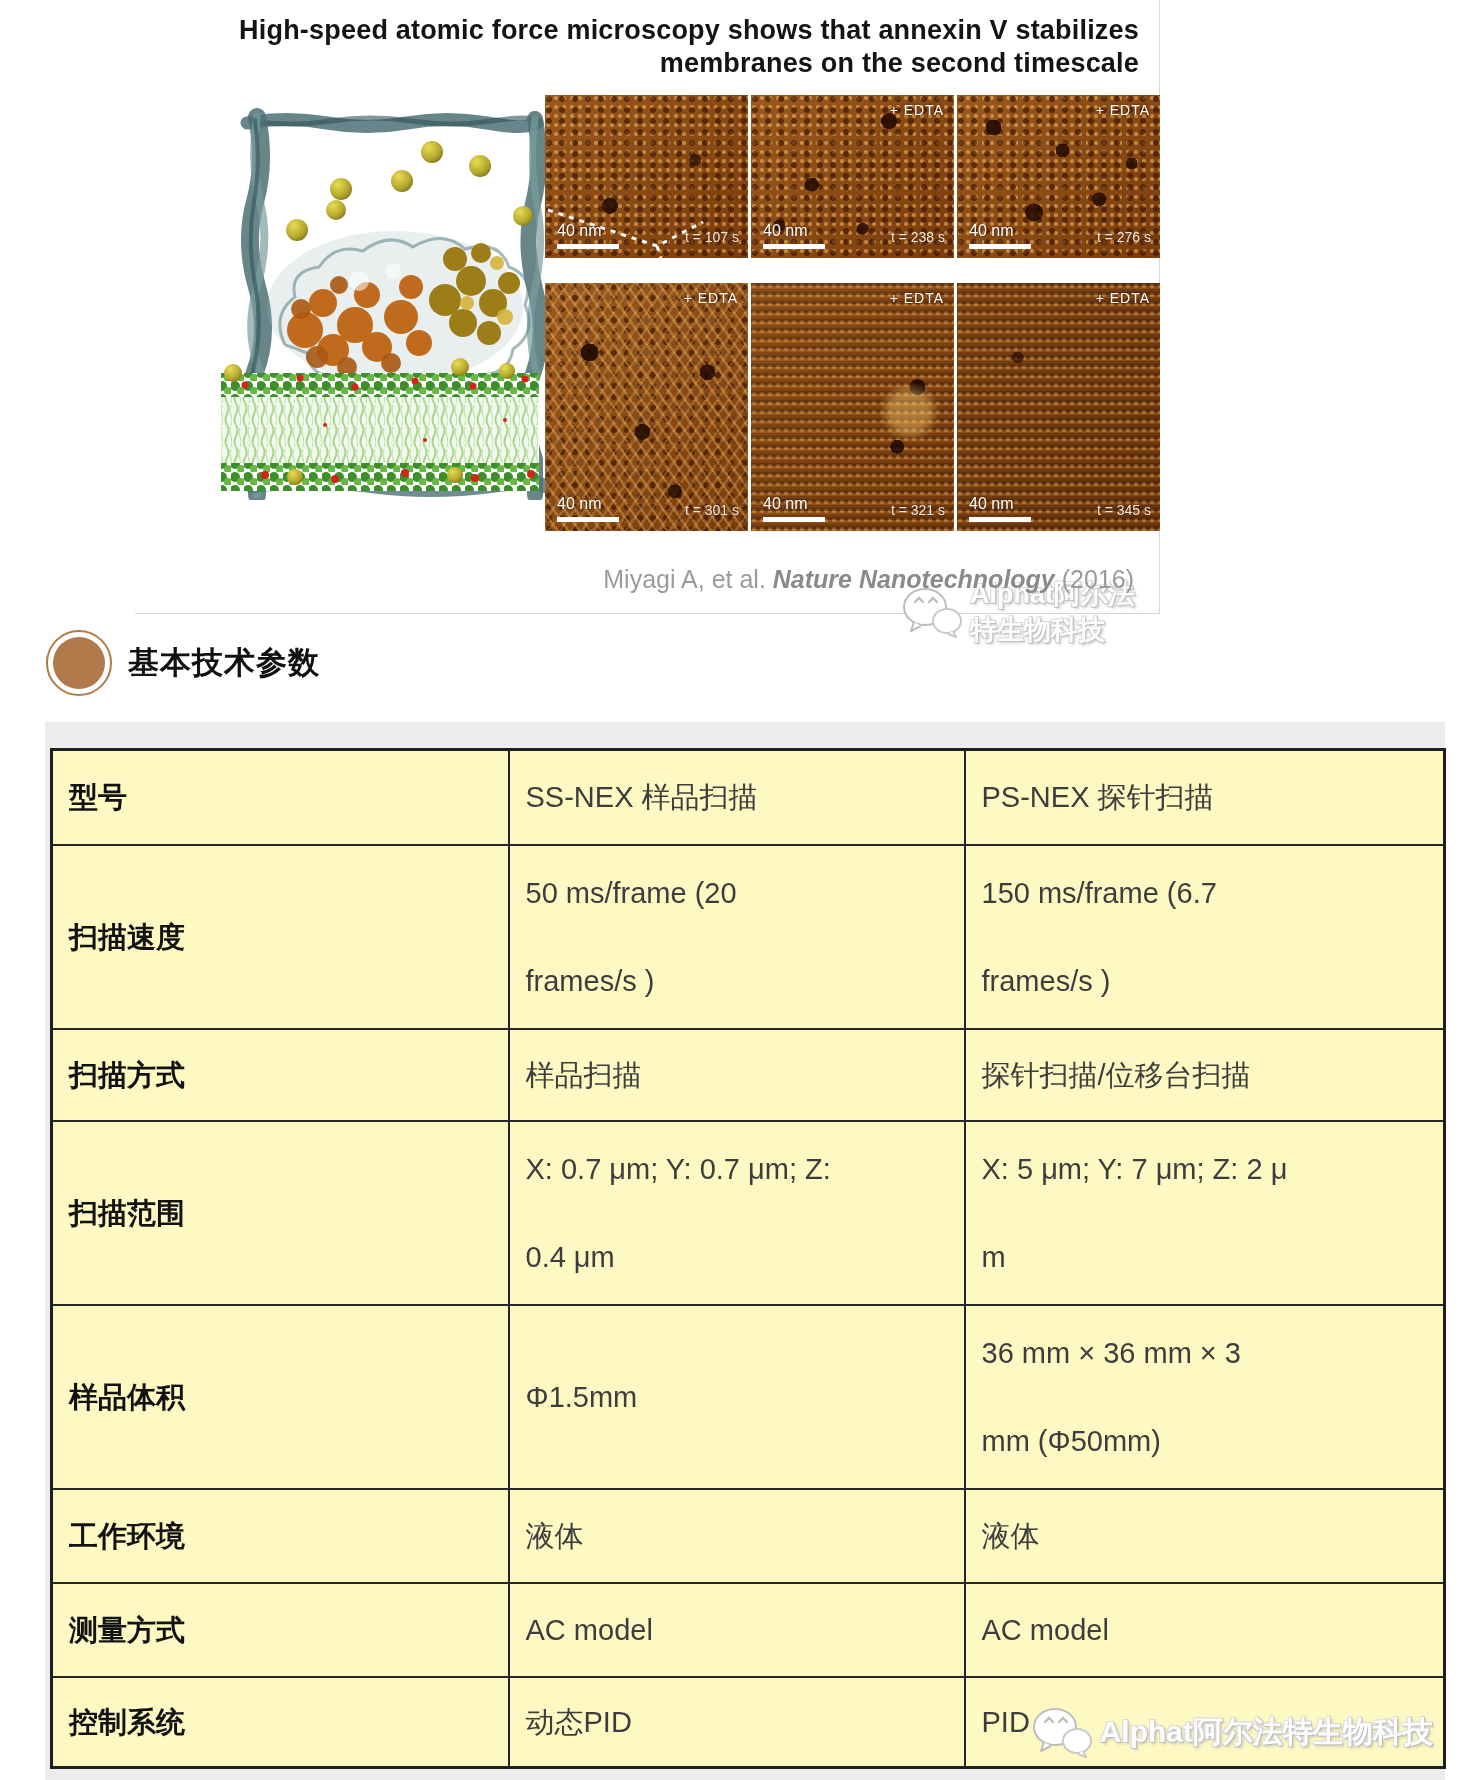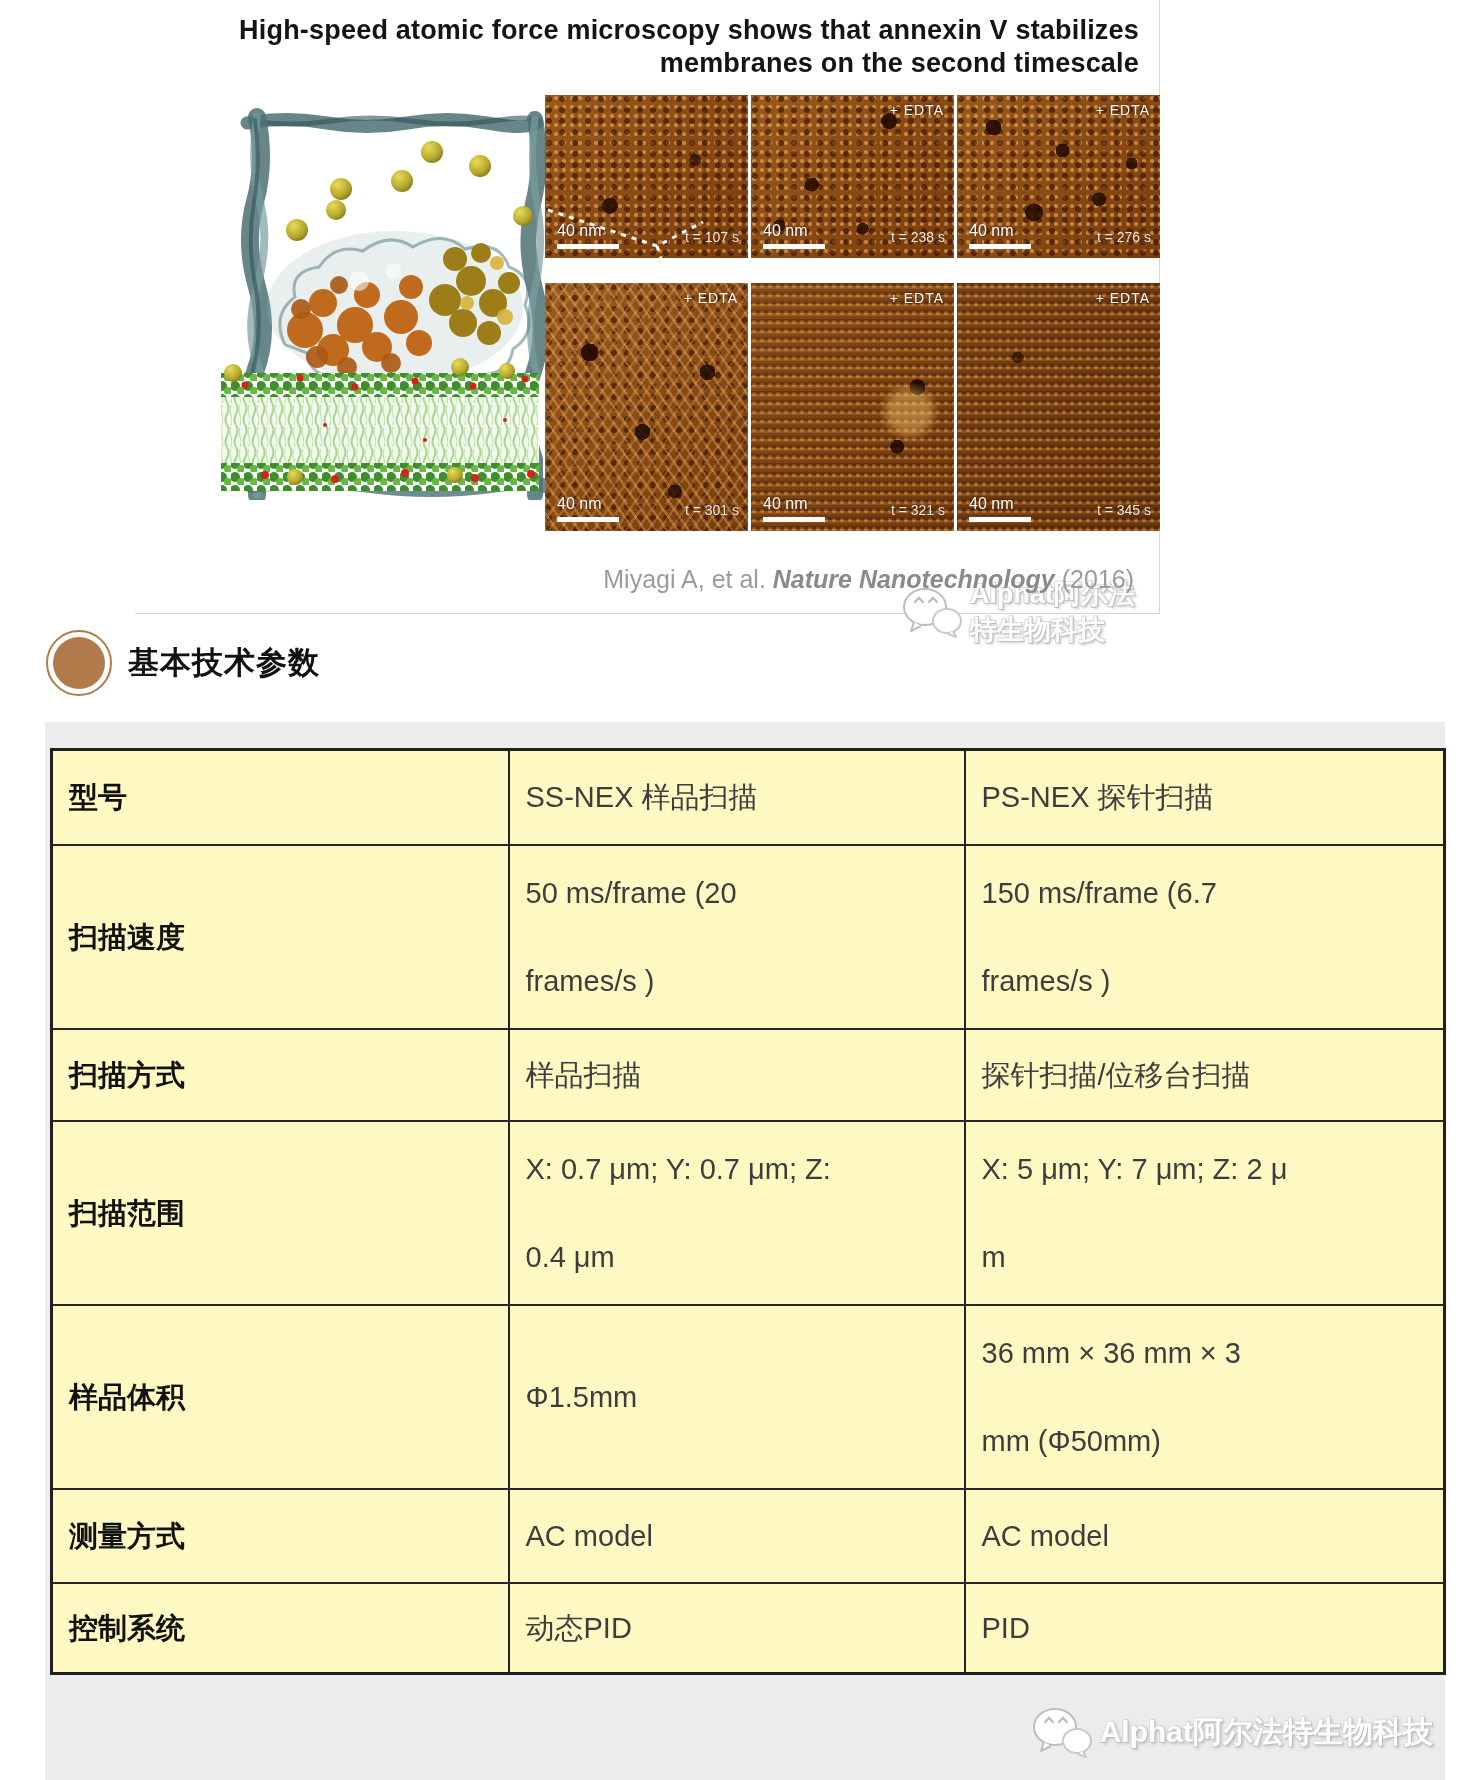--- a/index.html
+++ b/index.html
@@ -329,20 +329,25 @@
           <td class="val">X: 5 μm; Y: 7 μm; Z: 2 μ
 m</td>
         </tr>
         <tr class="row-d">
           <td class="lbl">样品体积</td>
           <td class="val">Φ1.5mm</td>
           <td class="val">36 mm × 36 mm × 3
 mm (Φ50mm)</td>
         </tr>
         <tr class="row-s">
+          <td class="lbl">工作环境</td>
+          <td class="val">液体</td>
+          <td class="val">液体</td>
+        </tr>
+        <tr class="row-s">
           <td class="lbl">测量方式</td>
           <td class="val">AC model</td>
           <td class="val">AC model</td>
         </tr>
         <tr class="row-s r8">
           <td class="lbl">控制系统</td>
           <td class="val">动态PID</td>
           <td class="val">PID</td>
         </tr>
       </tbody>

